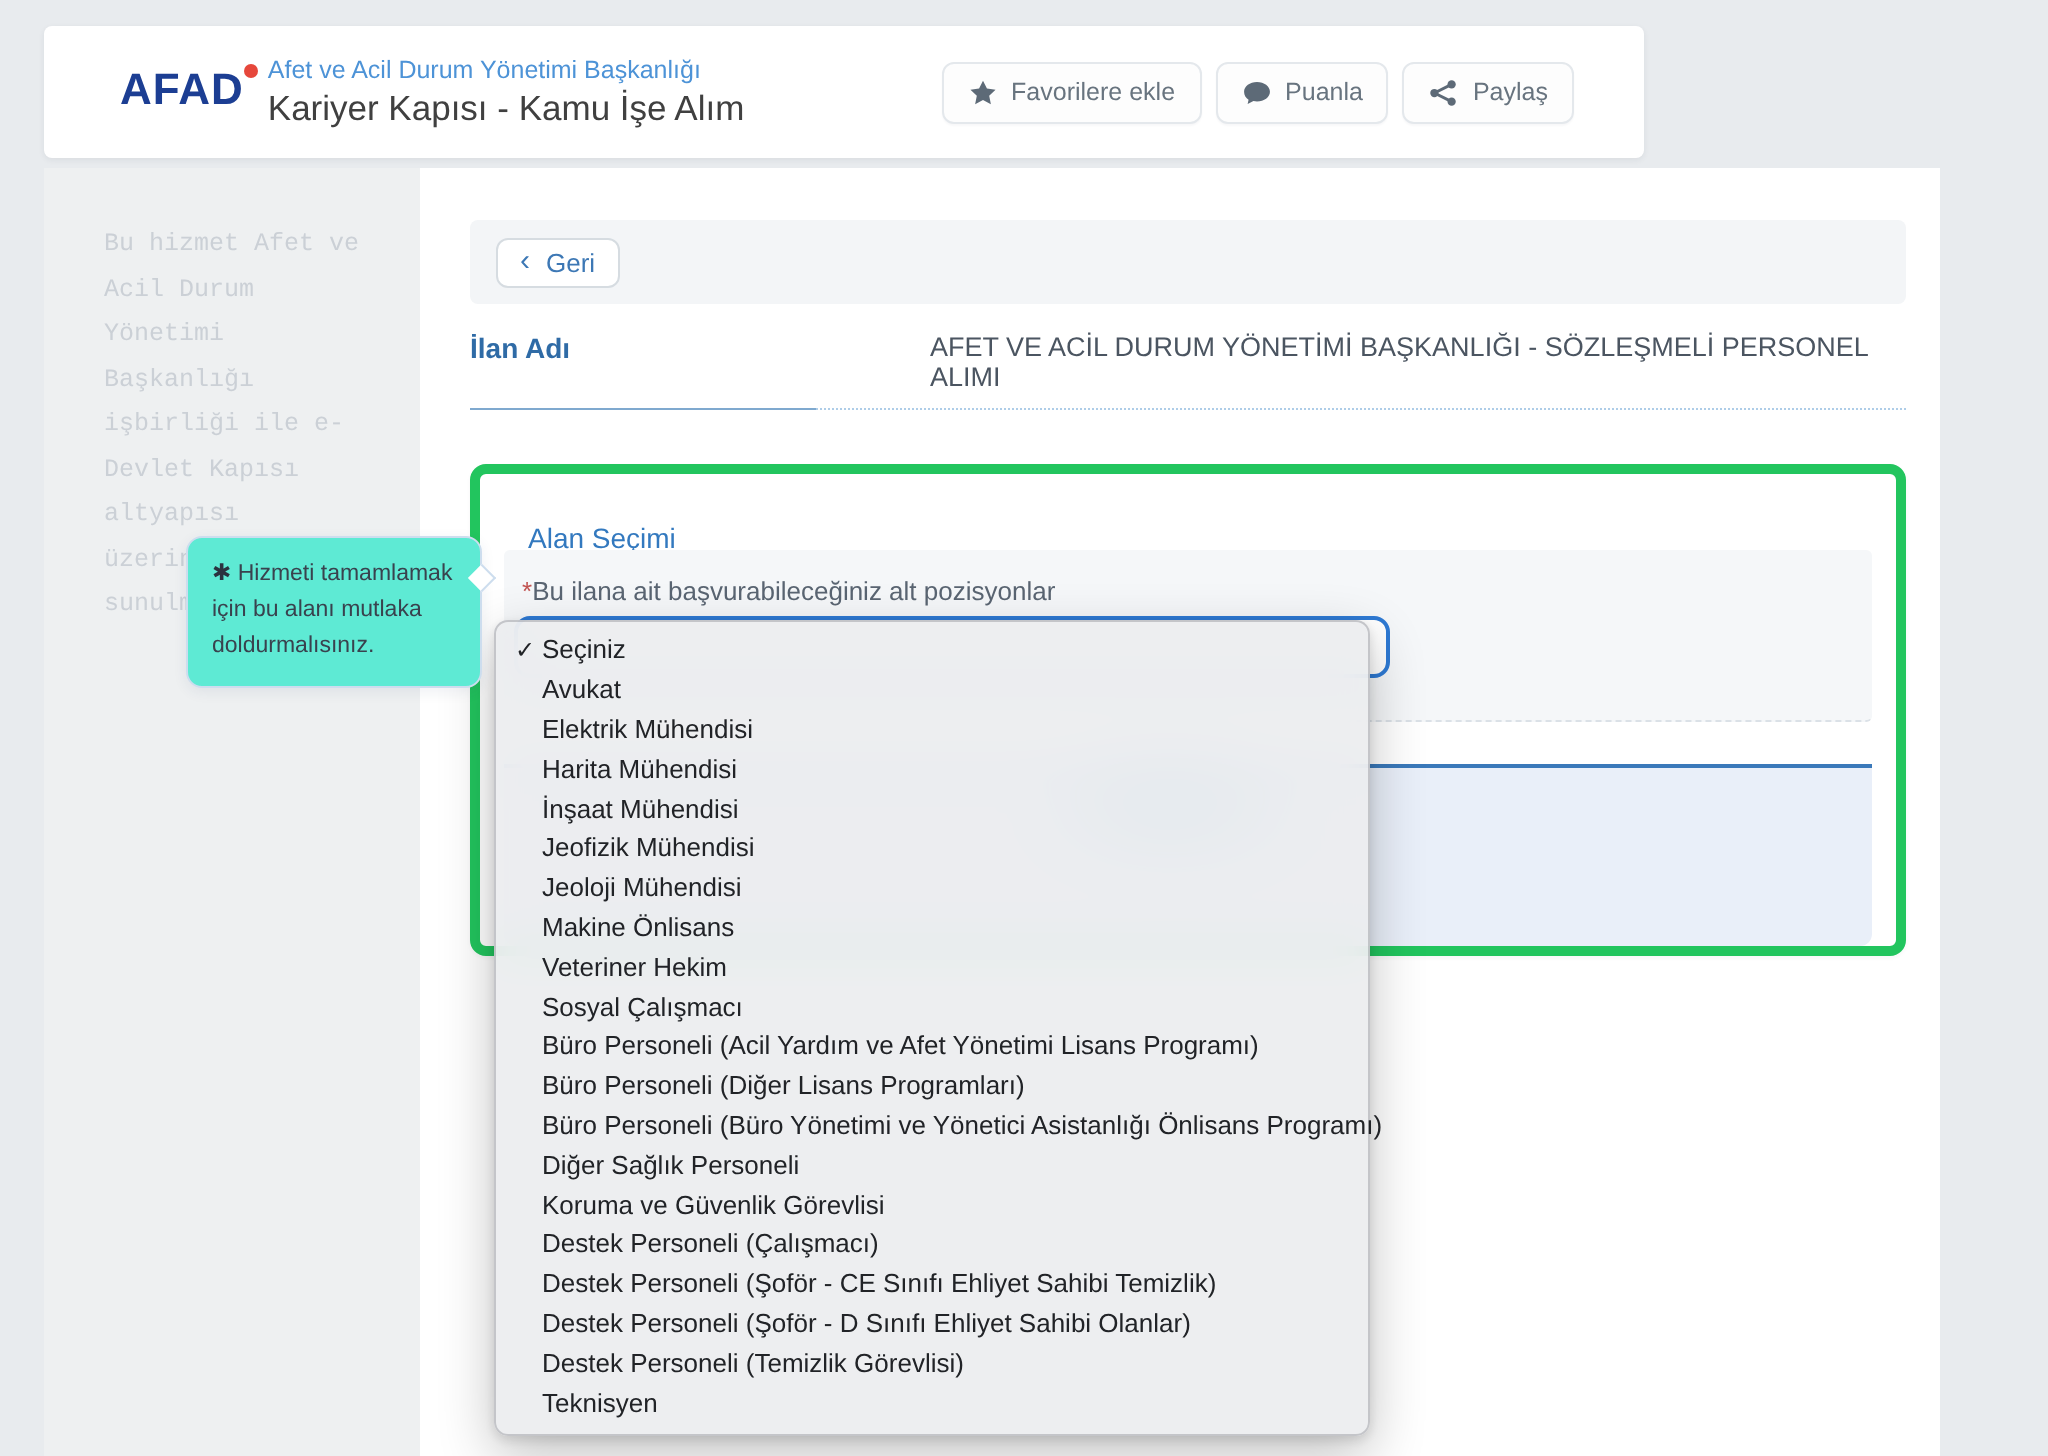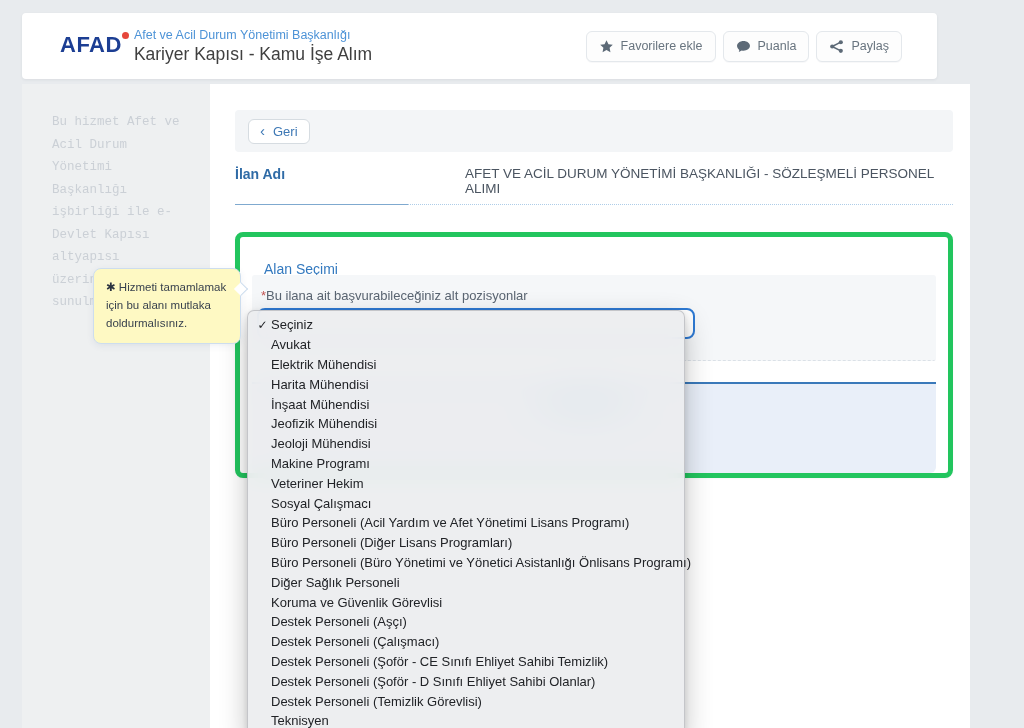--- a/index.html
+++ b/index.html
@@ -7,21 +7,21 @@
   body {
     font-family:"Liberation Sans","DejaVu Sans",sans-serif;
     background:#e8ebee;
     position:relative;
     overflow:hidden;
     color:#4e5864;
   }
 
   
   .header-card {
-    position:absolute; left:22px; top:13px; width:915px; height:66px;
+    position:absolute; left:22px; top:13px; width:800px; height:66px;
     background:#ffffff; border-radius:4px;
     box-shadow:0 1px 3px rgba(30,45,60,.07);
     display:flex; align-items:center; padding:0 35px 0 38px;
   }
   .logo-wrap { position:relative; display:flex; align-items:flex-end; margin-right:12px; }
   .logo-text { font-size:22px; font-weight:bold; color:#1c3e93; letter-spacing:.5px; line-height:1; padding-bottom:3px; }
   .logo-dot { position:absolute; right:-7px; top:-2px; width:7px; height:7px; border-radius:50%; background:#e6473b; }
   .head-titles { display:flex; flex-direction:column; justify-content:center; }
   .head-org { font-size:12.5px; color:#4d93d7; margin-bottom:2px; }
   .head-title { font-size:17.5px; color:#404040; }
@@ -107,21 +107,21 @@
   .dd-item {
     display:flex; align-items:center; height:19.8px;
     font-size:13px; color:#212327; cursor:pointer;
   }
   .dd-check { width:13px; margin-left:8px; font-size:12px; text-align:center; flex:none; }
   .dd-label { margin-left:2px; white-space:nowrap; }
 
   
   .tooltip {
     position:absolute; left:93px; top:268px; width:148px;
-    background:#fef9c3; border:1px solid #cdddee; border-radius:8px;
+    background:#5eead4; border:1px solid #cdddee; border-radius:8px;
     box-shadow:0 2px 7px rgba(40,70,110,.08);
     padding:10px 8px 11px 12px; font-size:11.5px; line-height:1.55; color:#39424e;
   }
   .tooltip::after {
     content:""; position:absolute; right:-5.5px; top:15px; width:9px; height:9px;
     background:#ffffff; border-top:1px solid #cdddee; border-right:1px solid #cdddee;
     transform:rotate(45deg);
   }
   .tt-marker { font-weight:bold; color:#2b3340; }
 </style>
@@ -221,21 +221,21 @@
     <div class="dd-item">
       <span class="dd-check"></span>
       <span class="dd-label">Jeofizik Mühendisi</span>
     </div>
     <div class="dd-item">
       <span class="dd-check"></span>
       <span class="dd-label">Jeoloji Mühendisi</span>
     </div>
     <div class="dd-item">
       <span class="dd-check"></span>
-      <span class="dd-label">Makine Programı</span>
+      <span class="dd-label">Makine Önlisans</span>
     </div>
     <div class="dd-item">
       <span class="dd-check"></span>
       <span class="dd-label">Veteriner Hekim</span>
     </div>
     <div class="dd-item">
       <span class="dd-check"></span>
       <span class="dd-label">Sosyal Çalışmacı</span>
     </div>
     <div class="dd-item">
@@ -250,24 +250,20 @@
       <span class="dd-check"></span>
       <span class="dd-label">Büro Personeli (Büro Yönetimi ve Yönetici Asistanlığı Önlisans Programı)</span>
     </div>
     <div class="dd-item">
       <span class="dd-check"></span>
       <span class="dd-label">Diğer Sağlık Personeli</span>
     </div>
     <div class="dd-item">
       <span class="dd-check"></span>
       <span class="dd-label">Koruma ve Güvenlik Görevlisi</span>
-    </div>
-    <div class="dd-item">
-      <span class="dd-check"></span>
-      <span class="dd-label">Destek Personeli (Aşçı)</span>
     </div>
     <div class="dd-item">
       <span class="dd-check"></span>
       <span class="dd-label">Destek Personeli (Çalışmacı)</span>
     </div>
     <div class="dd-item">
       <span class="dd-check"></span>
       <span class="dd-label">Destek Personeli (Şoför - CE Sınıfı Ehliyet Sahibi Temizlik)</span>
     </div>
     <div class="dd-item">

